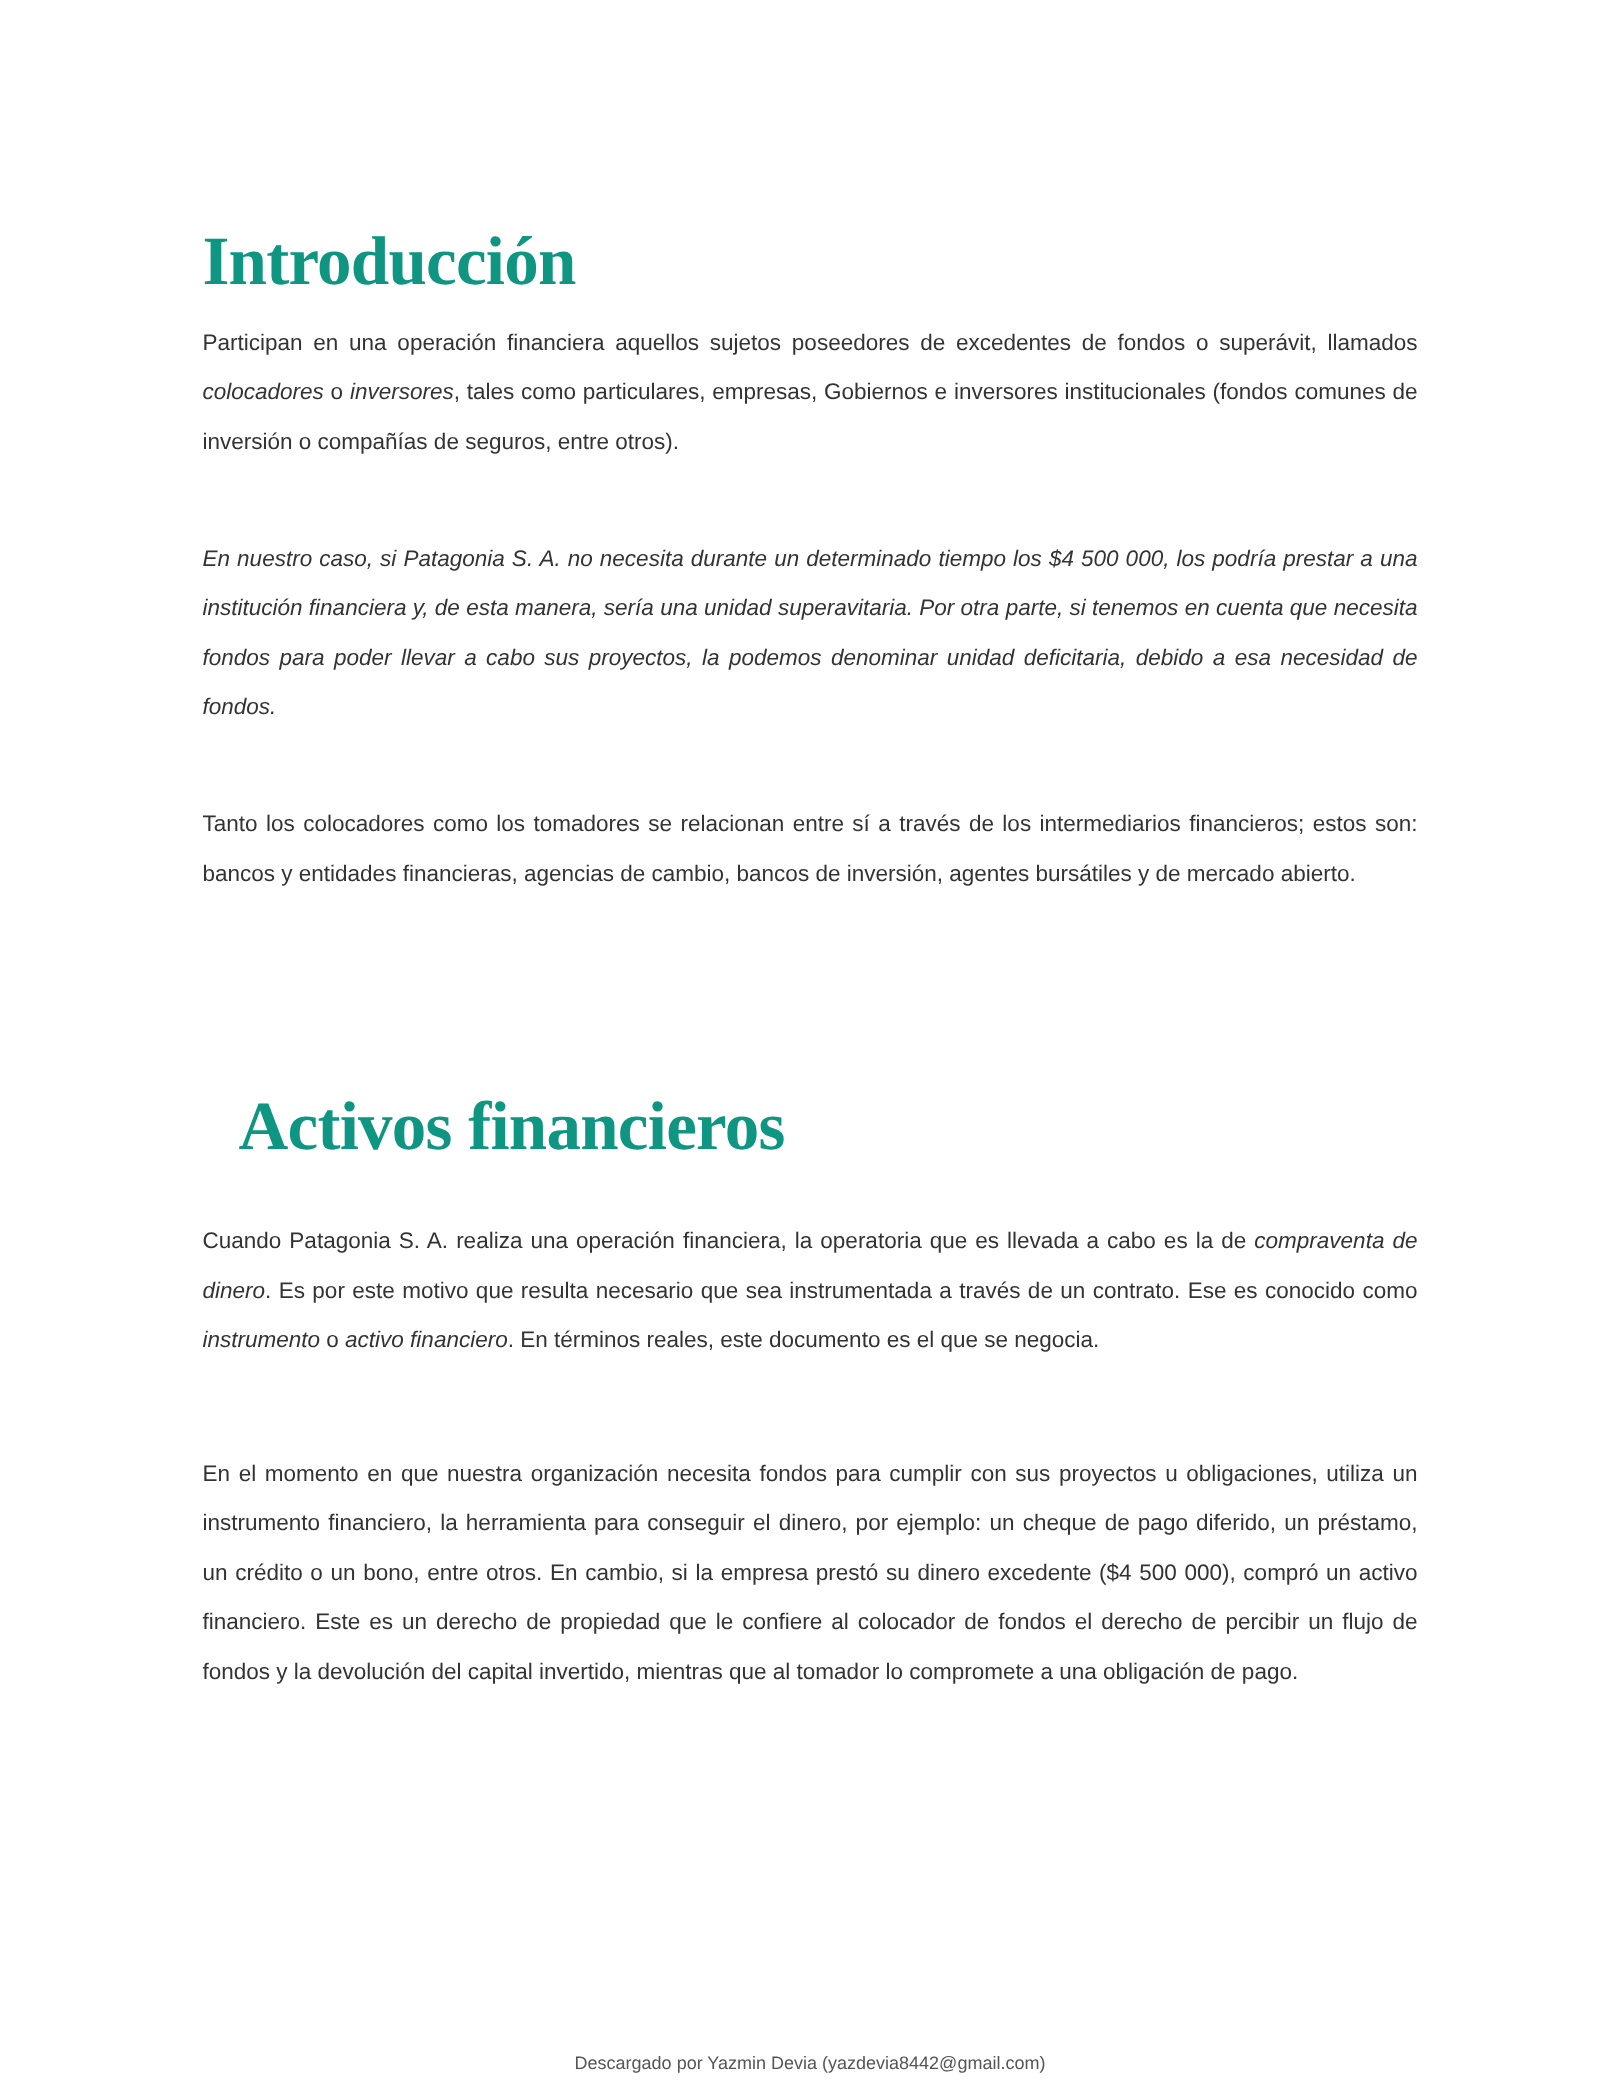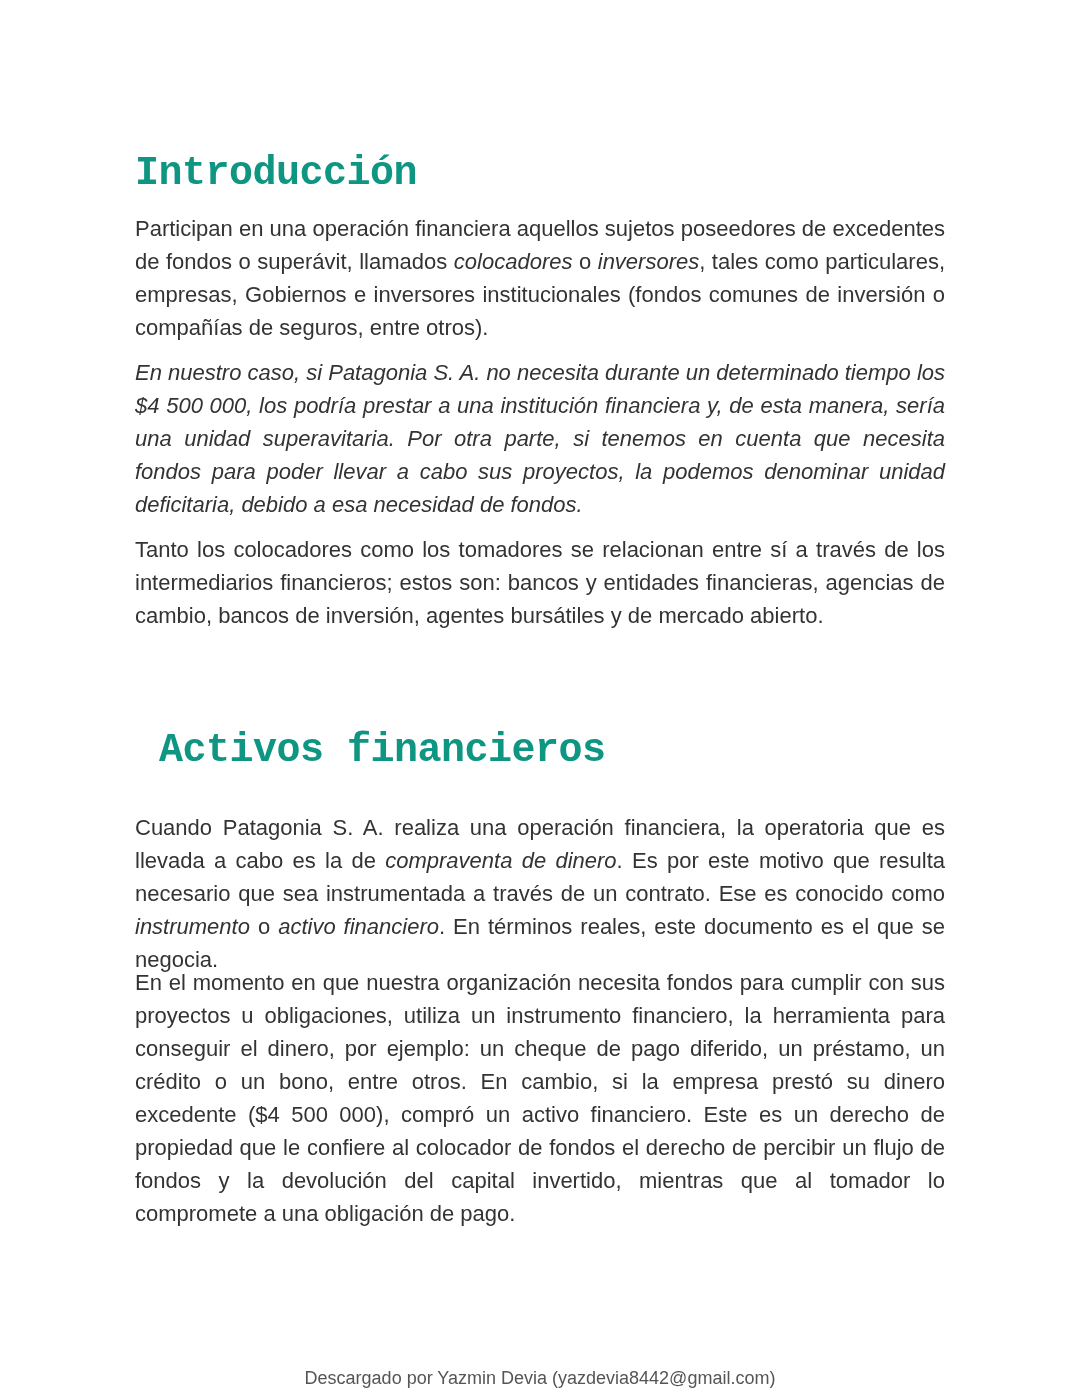--- a/index.html
+++ b/index.html
@@ -1,36 +1,36 @@
 <!DOCTYPE html>
 <html><head>
 <meta charset="utf-8">
 <style>
   html, body { margin: 0; padding: 0; background: #ffffff; }
   body { width: 1080px; height: 1397px; position: relative; overflow: hidden; }
   .page { position: absolute; left: 135px; width: 810px; top: 0; }
   h1 {
-    font-family: Liberation Mono, monospace; font-weight: 700; color: #0f9682;
-    font-size: 40px; margin: 0; letter-spacing: -0.5px; line-height: 56px;
+    font-family: Liberation Serif, serif; font-weight: 700; color: #0f9682;
+    font-size: 46px; margin: 0; letter-spacing: -0.5px; line-height: 56px;
   }
   p {
-    font-family: "Liberation Sans", sans-serif; font-size: 22px; color: #333333;
+    font-family: "Liberation Sans", sans-serif; font-size: 15px; color: #333333;
     line-height: 33px; margin: 0; text-align: justify;
   }
   em { font-style: italic; }
   .h-intro { position: absolute; top: 146px; }
   .p1 { position: absolute; top: 212px; width: 810px; }
   .p2 { position: absolute; top: 356px; width: 810px; font-style: italic; }
   .p3 { position: absolute; top: 533px; width: 810px; }
   .h-act { position: absolute; top: 723px; margin-left: 24px; }
   .p4 { position: absolute; top: 811px; width: 810px; }
   .p5 { position: absolute; top: 966px; width: 810px; }
   .footer {
     position: absolute; top: 1368px; left: 0; width: 1080px; text-align: center;
-    font-family: "Liberation Sans", sans-serif; font-size: 18px; color: #555555;
+    font-family: "Liberation Sans", sans-serif; font-size: 12px; color: #555555;
   }
 </style>
 </head>
 <body>
 
 <div class="page">
   <h1 class="h-intro">Introducción</h1>
   <p class="p1"><span>Participan en una operación financiera aquellos sujetos poseedores de excedentes de fondos o superávit, llamados </span><em>colocadores</em><span> o </span><em>inversores</em><span>, tales como particulares, empresas, Gobiernos e inversores institucionales (fondos comunes de inversión o compañías de seguros, entre otros).</span></p>
   <p class="p2">En nuestro caso, si Patagonia S. A. no necesita durante un determinado tiempo los $4 500 000, los podría prestar a una institución financiera y, de esta manera, sería una unidad superavitaria. Por otra parte, si tenemos en cuenta que necesita fondos para poder llevar a cabo sus proyectos, la podemos denominar unidad deficitaria, debido a esa necesidad de fondos.</p>
   <p class="p3">Tanto los colocadores como los tomadores se relacionan entre sí a través de los intermediarios financieros; estos son: bancos y entidades financieras, agencias de cambio, bancos de inversión, agentes bursátiles y de mercado abierto.</p>

